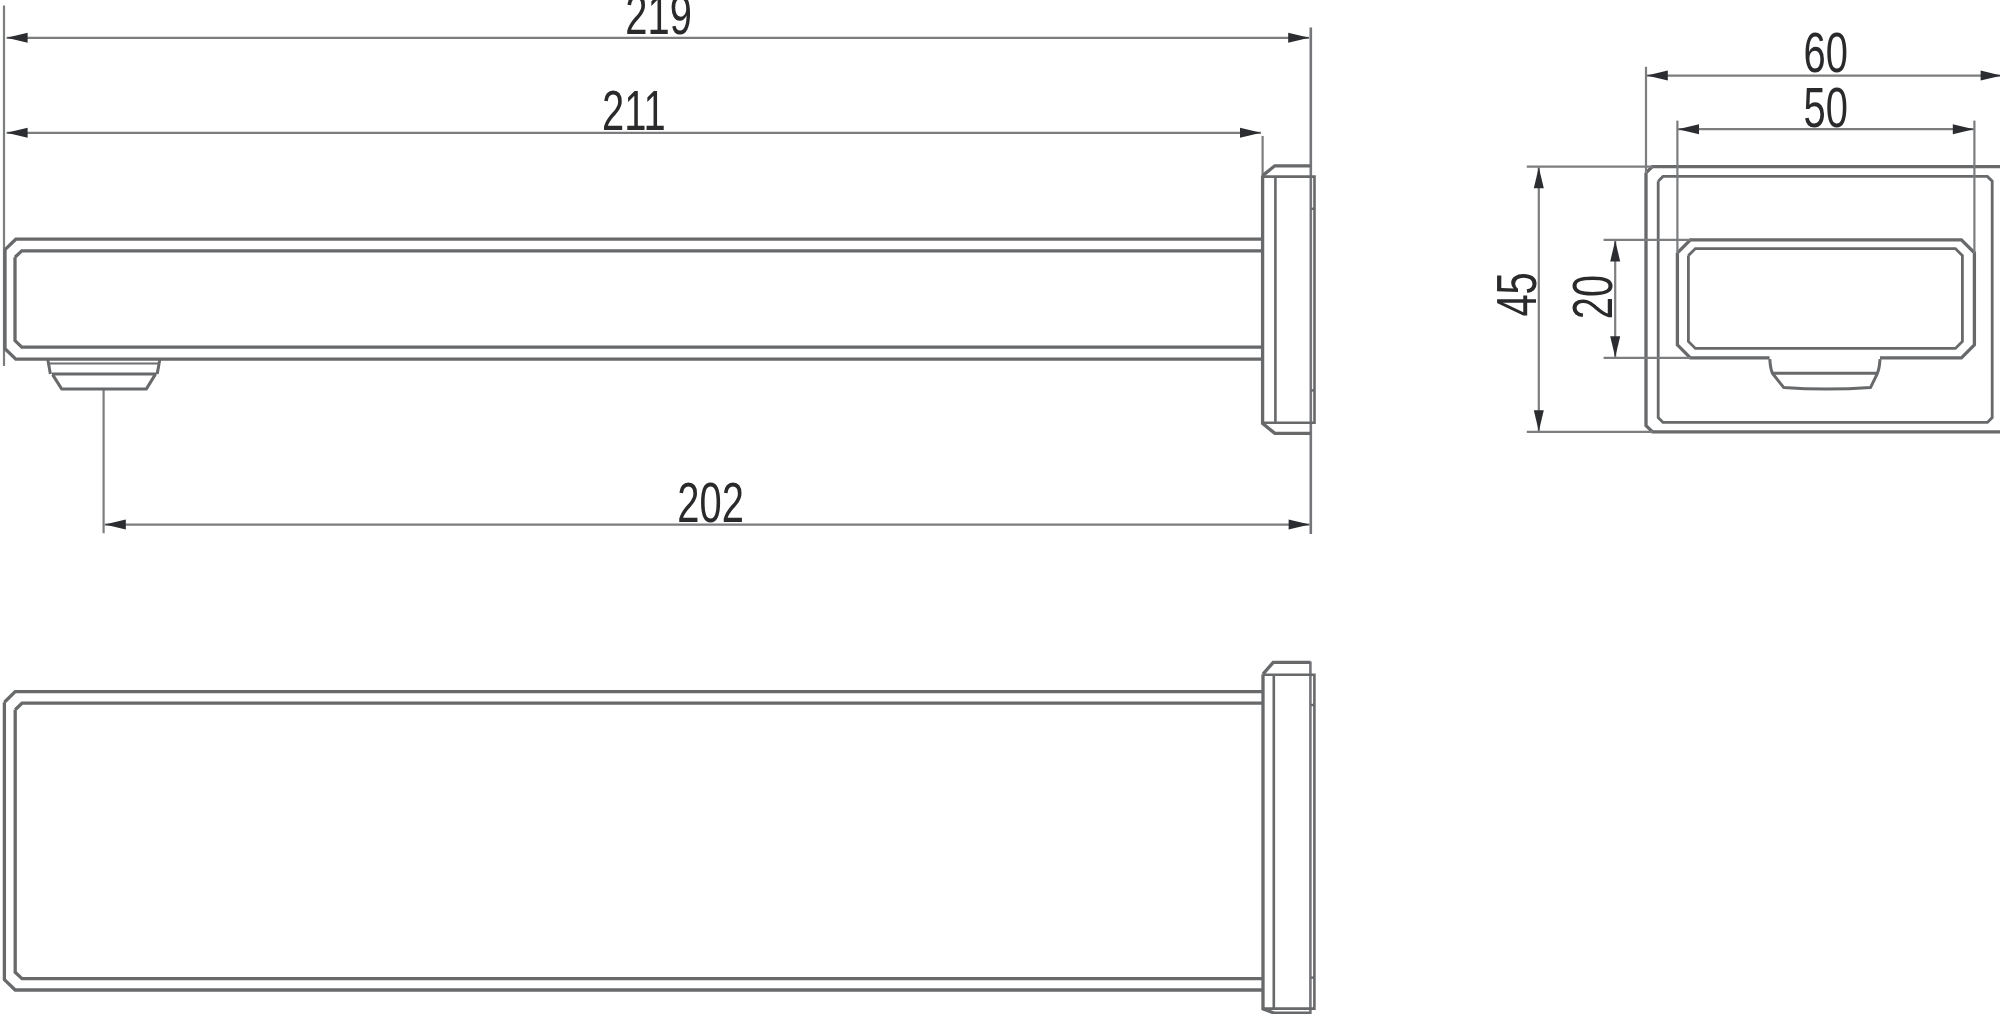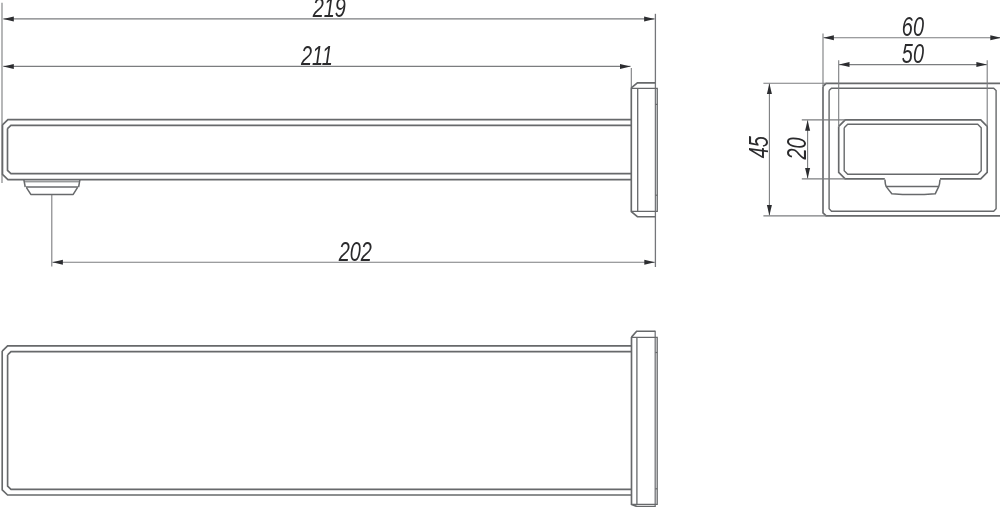--- a/index.html
+++ b/index.html
@@ -1,16 +1,16 @@
 <!DOCTYPE html>
 <html><head>
 <meta charset="utf-8">
 <style>
   html,body{margin:0;padding:0;background:#ffffff;}
-  .wrap{width:1000px;height:507px;overflow:hidden;font-style:italic;}
+  .wrap{width:1000px;height:507px;overflow:hidden;}
   text{font-family:"Liberation Sans",sans-serif;fill:#2a2a2c;}
 </style>
 </head>
 <body>
 <div class="wrap">
 <svg width="1000" height="507" viewBox="0 0 1000 507">
 
   <rect x="0" y="0" width="1000" height="507" fill="#ffffff"></rect>
 
   <g fill="none" stroke-linecap="butt" stroke-linejoin="miter">

